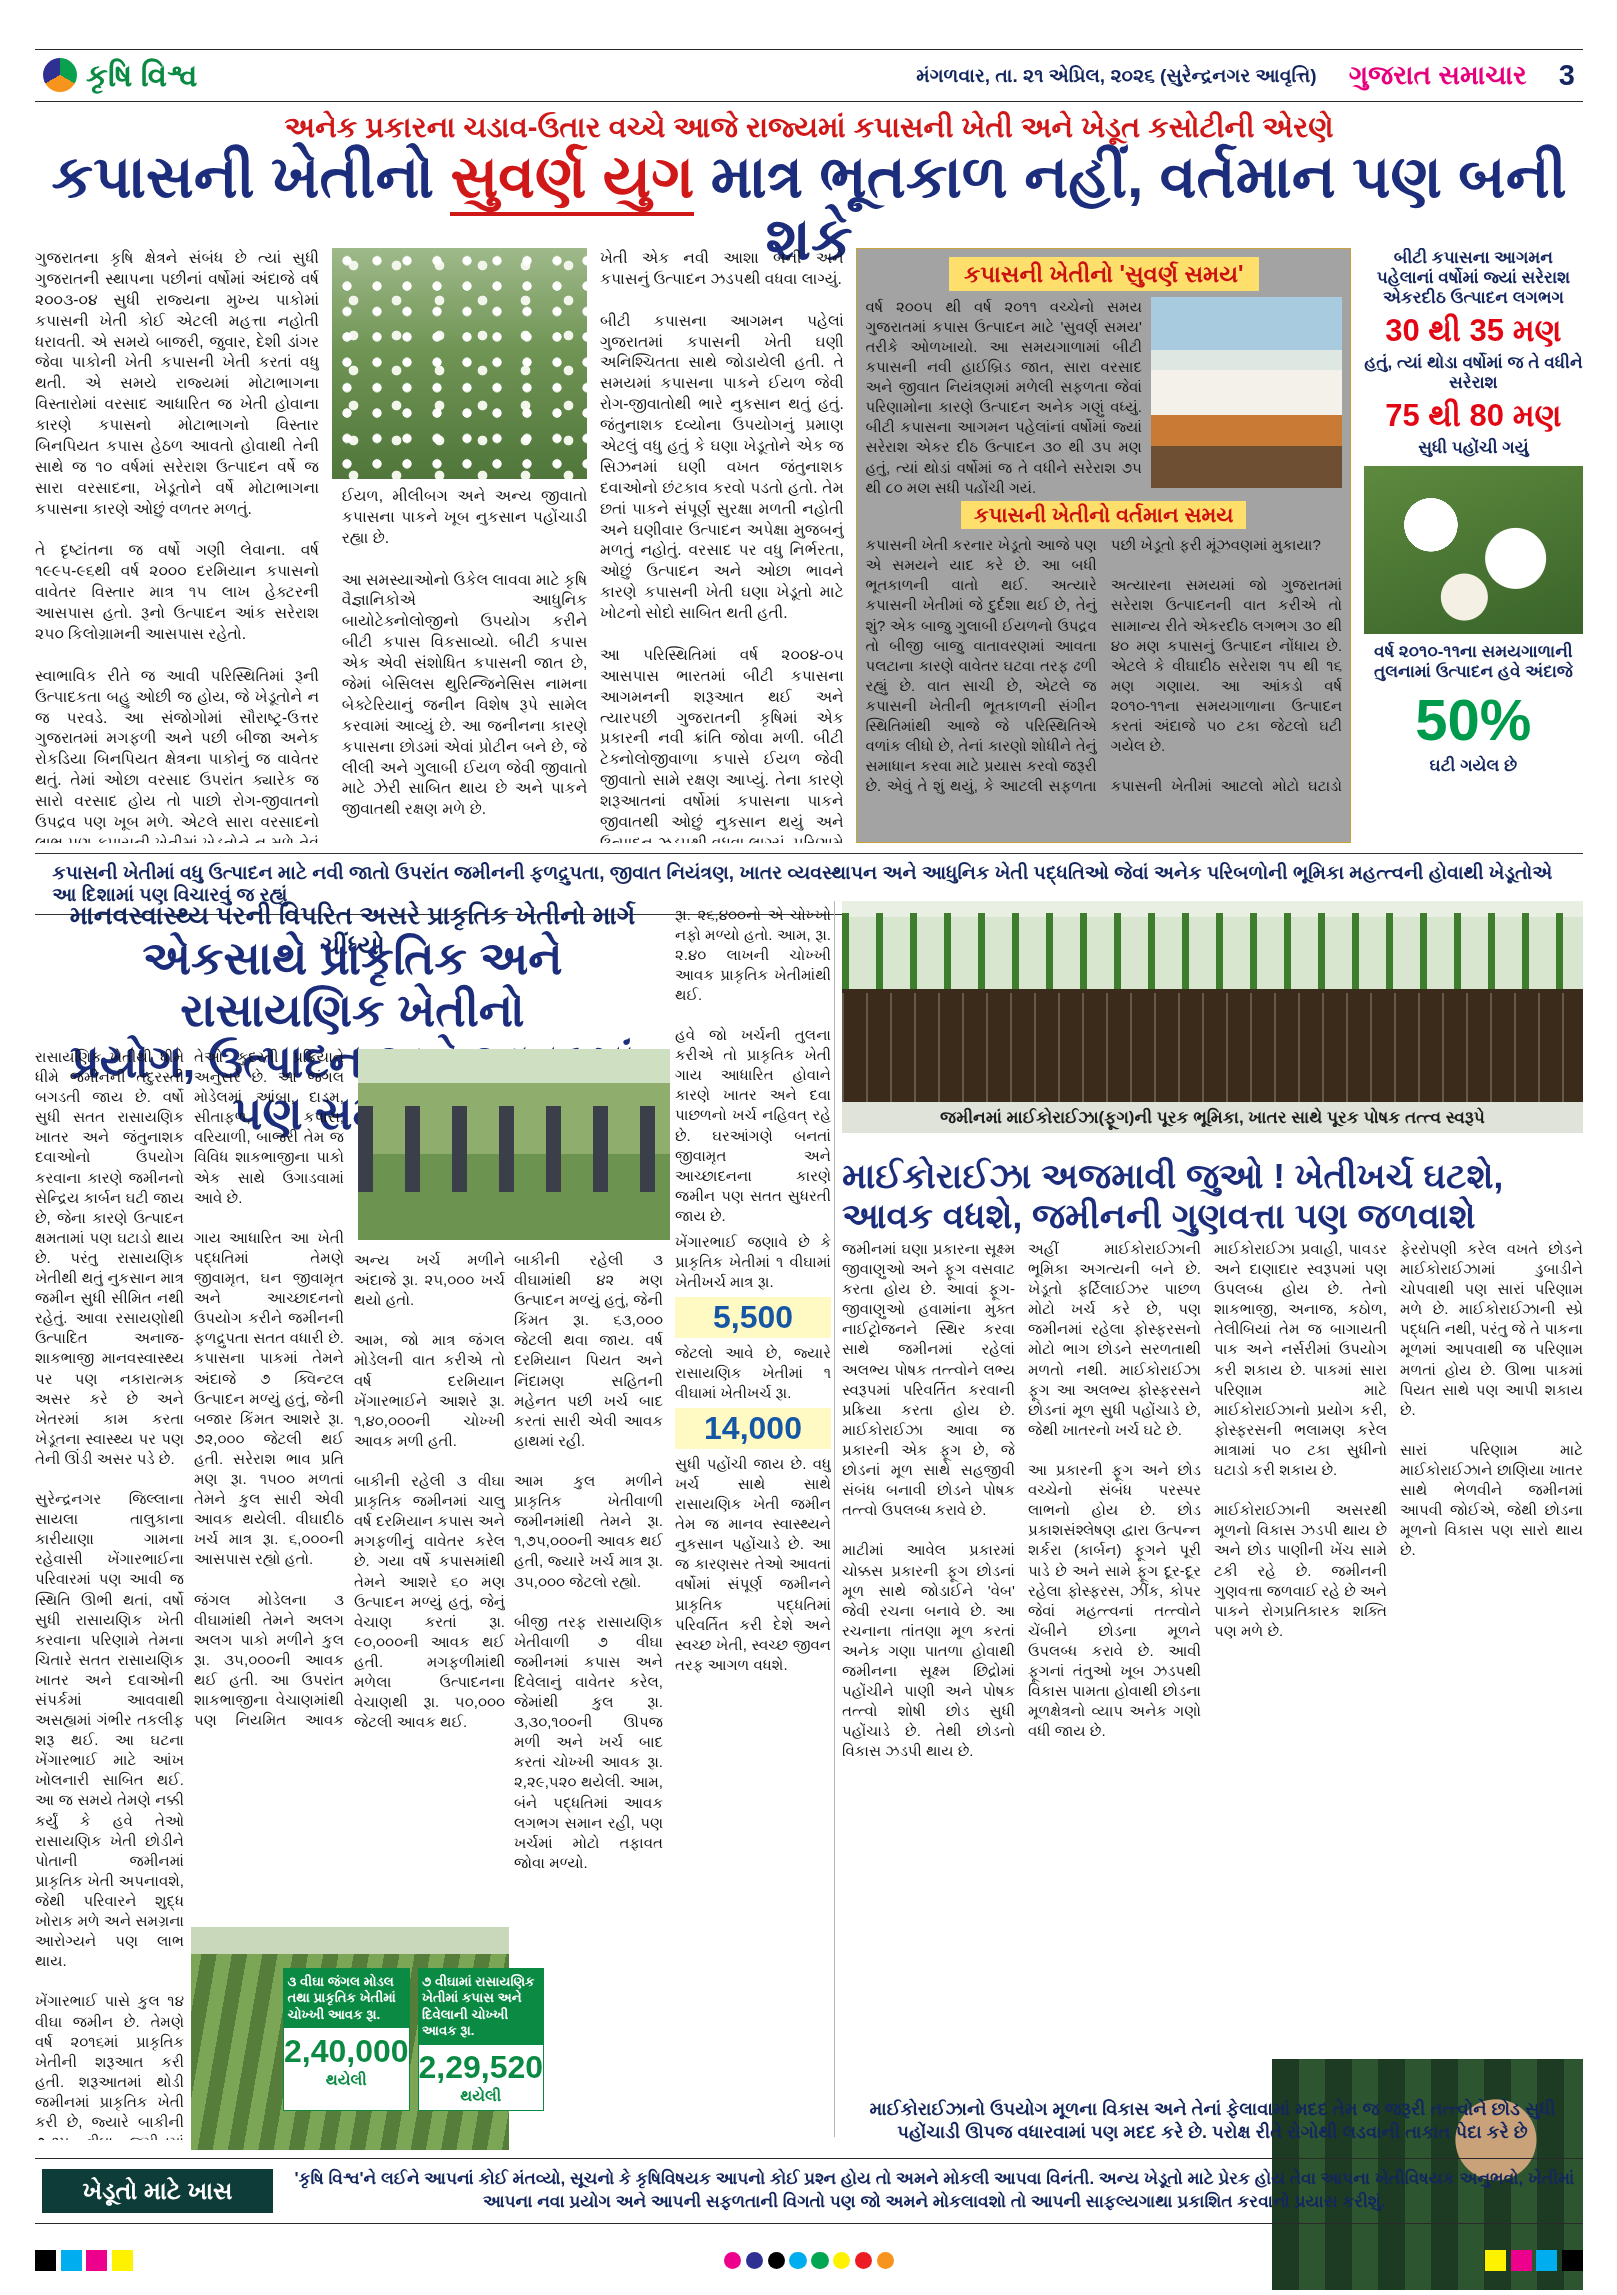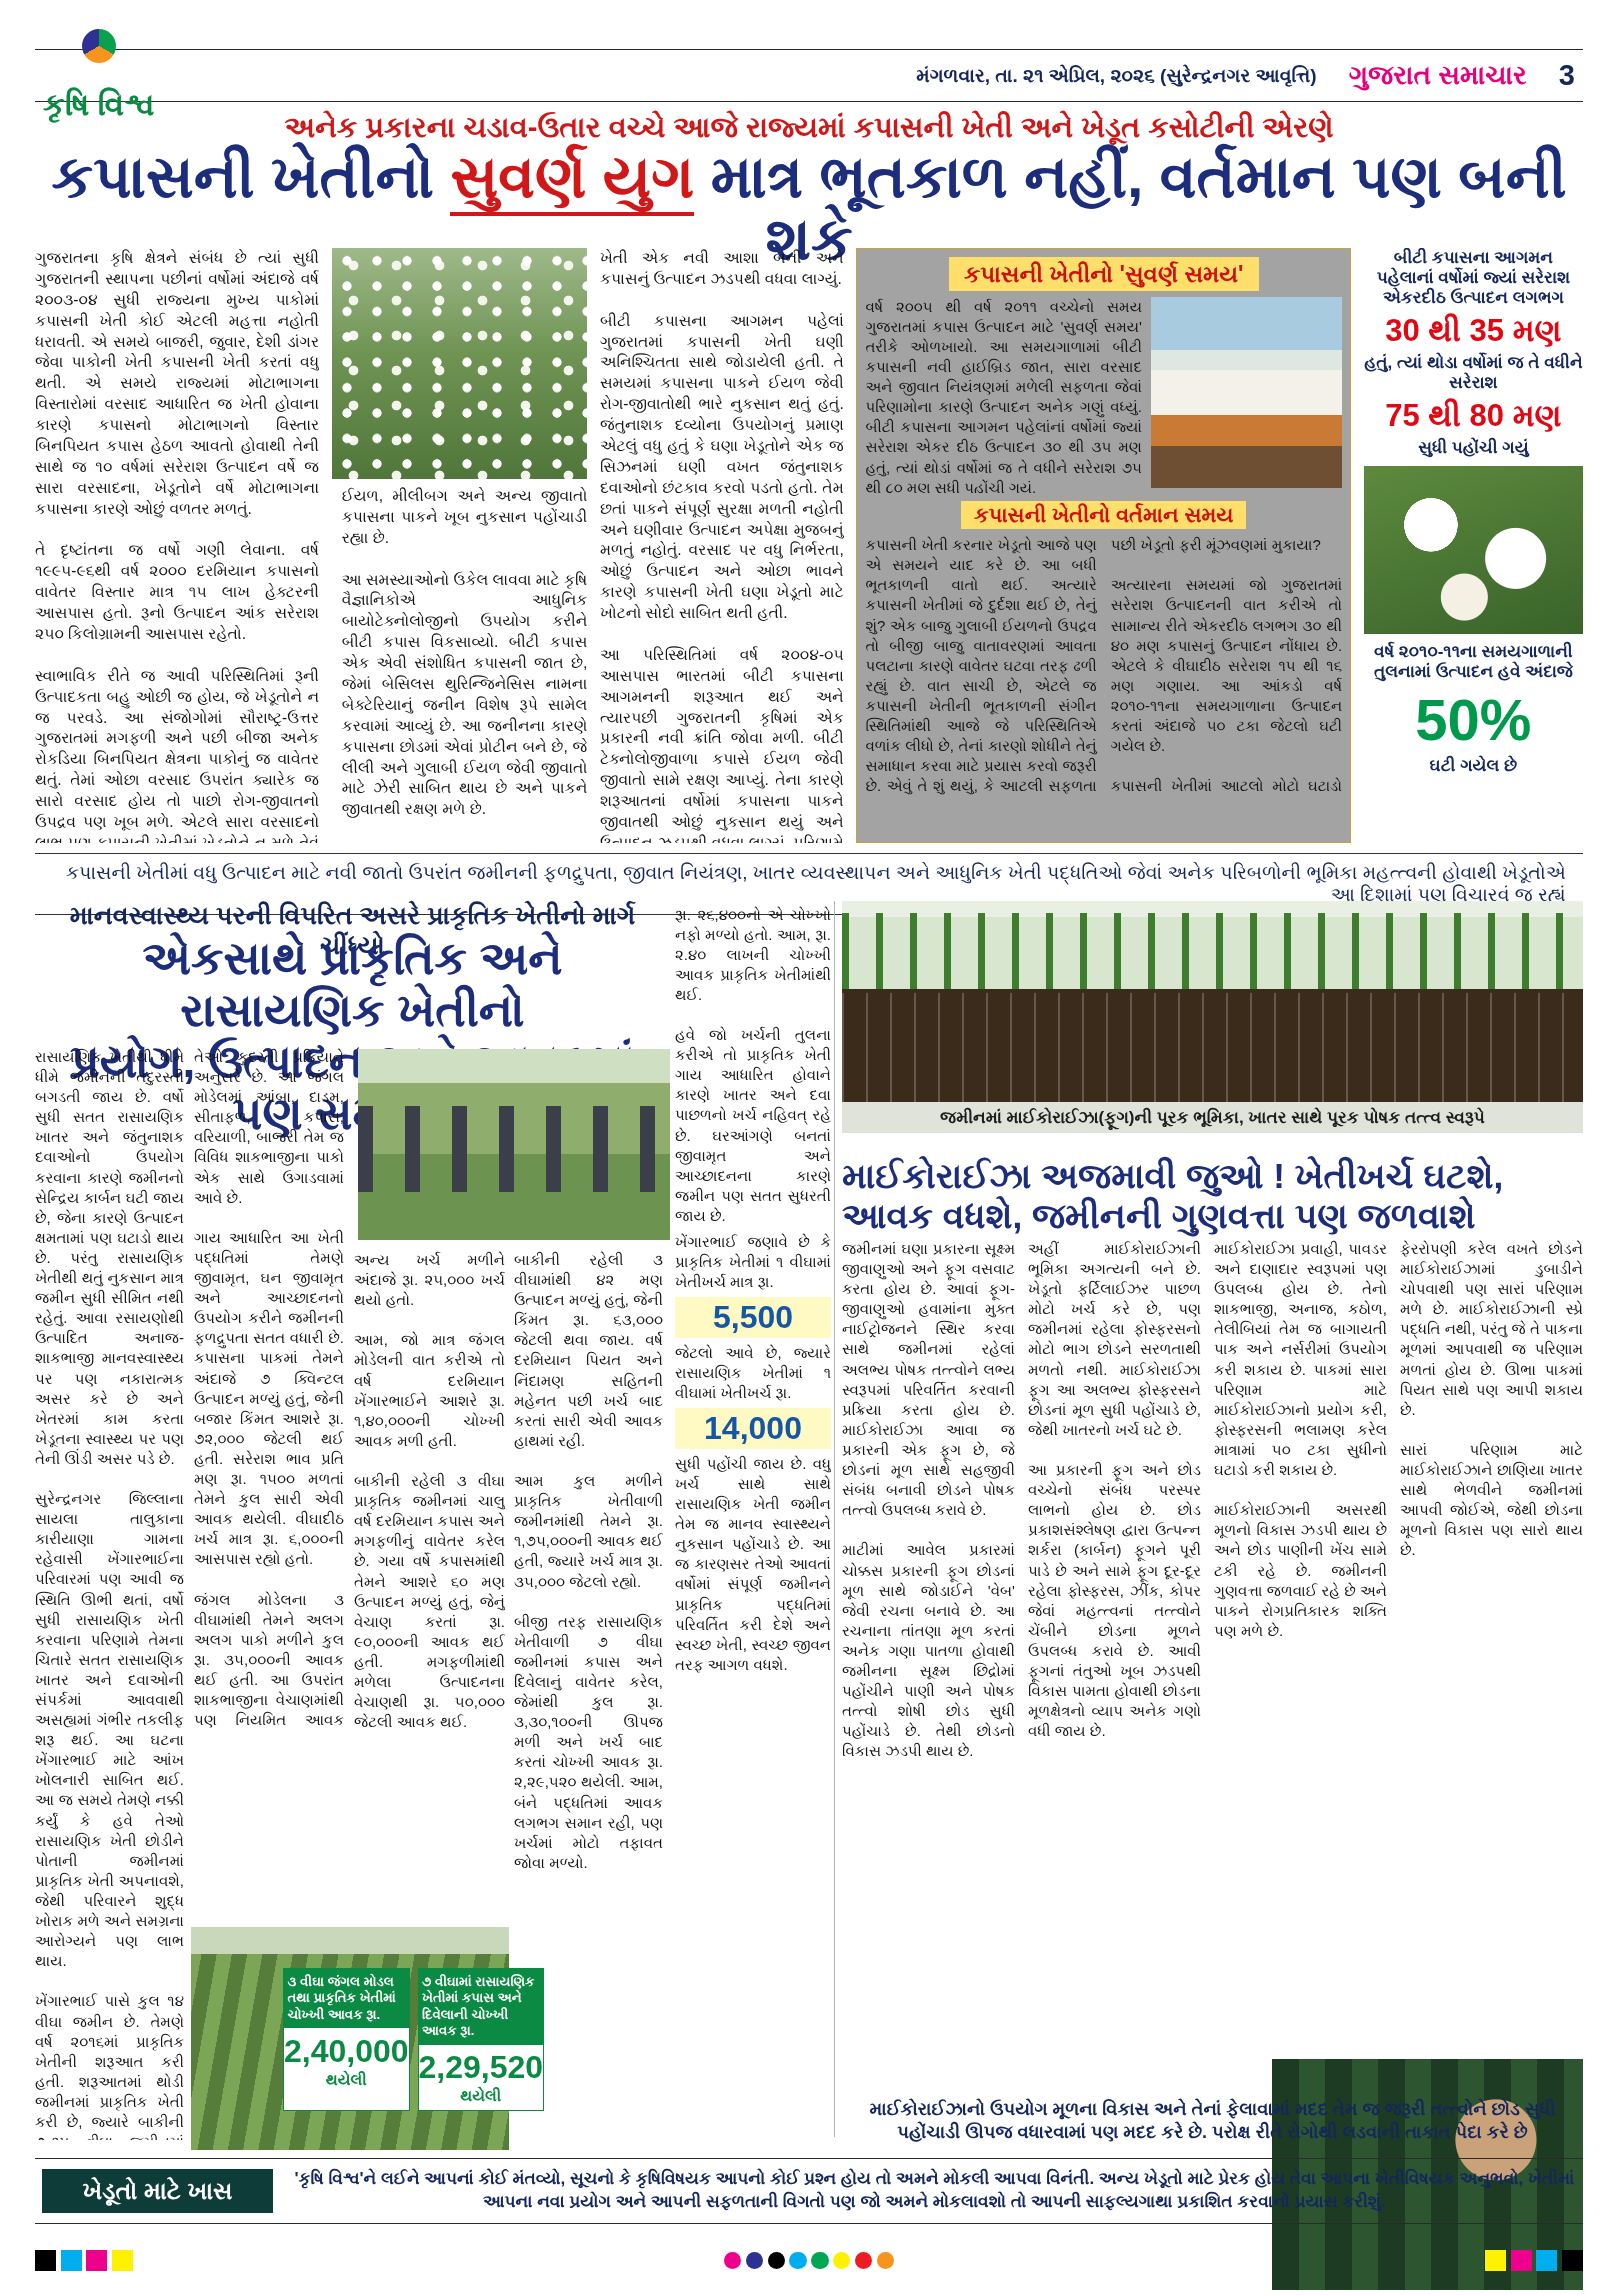--- a/index.html
+++ b/index.html
@@ -5,21 +5,21 @@
   html,body{margin:0;padding:0;background:#e9e9e9;}
   .page{position:relative;width:1617px;height:2295px;background:#ffffff;overflow:hidden;
         font-family:"Liberation Sans","DejaVu Sans",sans-serif;color:#111;}
   .abs{position:absolute;}
   .bt{font-size:15.6px;line-height:1.34;text-align:justify;white-space:pre-line;overflow:hidden;color:#141414;}
 
   
   .hdr{left:35px;top:49px;width:1548px;height:53px;border-top:1.7px solid #2a2a2a;border-bottom:1.7px solid #2a2a2a;
        display:flex;align-items:center;gap:32px;padding:0 8px;box-sizing:border-box;}
   .hdr .spacer{flex:1;}
-  .logo{display:flex;align-items:center;gap:24px;flex-direction:column;}
+  .logo{display:flex;align-items:flex-start;gap:9px;}
   .logo-disc{width:34px;height:34px;border-radius:50%;
        background:conic-gradient(#0aa14e 0 120deg,#f7941d 120deg 240deg,#2e3192 240deg 360deg);}
   .logo-text{font-size:31px;font-weight:800;color:#0a8a43;}
   .dateline{font-size:19px;font-weight:bold;color:#14265e;}
   .papername{font-size:26.6px;font-weight:800;color:#e6007e;}
   .pagenum{font-size:29px;font-weight:800;color:#14265e;}
 
   .strap{left:35px;top:111px;width:1548px;text-align:center;font-size:29px;font-weight:800;color:#d01818;}
   .mainhead{left:35px;top:147px;width:1548px;text-align:center;font-size:59px;font-weight:800;color:#1c2d7c;line-height:1.05;}
   .mainhead .hl{color:#d01818;border-bottom:4px solid #d01818;padding-bottom:2.3px;}
@@ -42,21 +42,21 @@
   .goldrow{display:flex;gap:9.2px;}
   .goldrow .bt{flex:1;font-size:15px;}
   .subhead2{text-align:center;margin:8px auto 5.8px auto;}
   .subhead2 span{display:inline-block;background:#ffdf6b;color:#cc1111;font-size:21px;font-weight:800;padding:2.3px 12.7px;}
   .gold2{column-count:2;column-gap:14px;height:271px;overflow:hidden;font-size:15px;}
   .sbar{text-align:center;color:#14265e;font-weight:bold;font-size:17px;overflow:hidden;}
   .sbar .stat{color:#e30613;font-size:31px;font-weight:800;margin:4.6px 0;}
   .sbar .big-green{color:#009a4d;font-size:58px;font-weight:800;margin:3.5px 0;}
 
   .footline{left:35px;top:853px;width:1548px;border-top:1.2px solid #333;border-bottom:1.2px solid #333;
-      box-sizing:border-box;padding:8px 17.3px;text-align:right;font-size:19px;font-weight:normal;color:#14265e;}
+      box-sizing:border-box;padding:8px 17.3px;text-align:left;font-size:19px;font-weight:bold;color:#14265e;}
 
   
   .a2{left:35px;top:901px;width:796px;height:1243px;}
   .a2 .kicker{left:0;top:0;width:635px;text-align:center;font-size:25.4px;font-weight:800;color:#14265e;}
   .a2 .head{left:0;top:32px;width:635px;text-align:center;font-size:46px;font-weight:800;color:#1c2d7c;line-height:1.12;}
   .ph-group{background:linear-gradient(180deg,#cfe0c2 0 18%,#8fae6d 18% 55%,#6d9350 55% 100%);}
   .ph-group::before{content:"";position:absolute;left:0;right:0;top:30%;height:45%;
       background:repeating-linear-gradient(90deg,#3a3f4a 0 15px,rgba(0,0,0,0) 15px 47px);}
   .ph-farm{background-image:linear-gradient(180deg,#c9d8ba 0 12%,rgba(0,0,0,0) 12%),
       repeating-linear-gradient(100deg,#7aa655 0 15px,#567d3a 15px 30px);}

